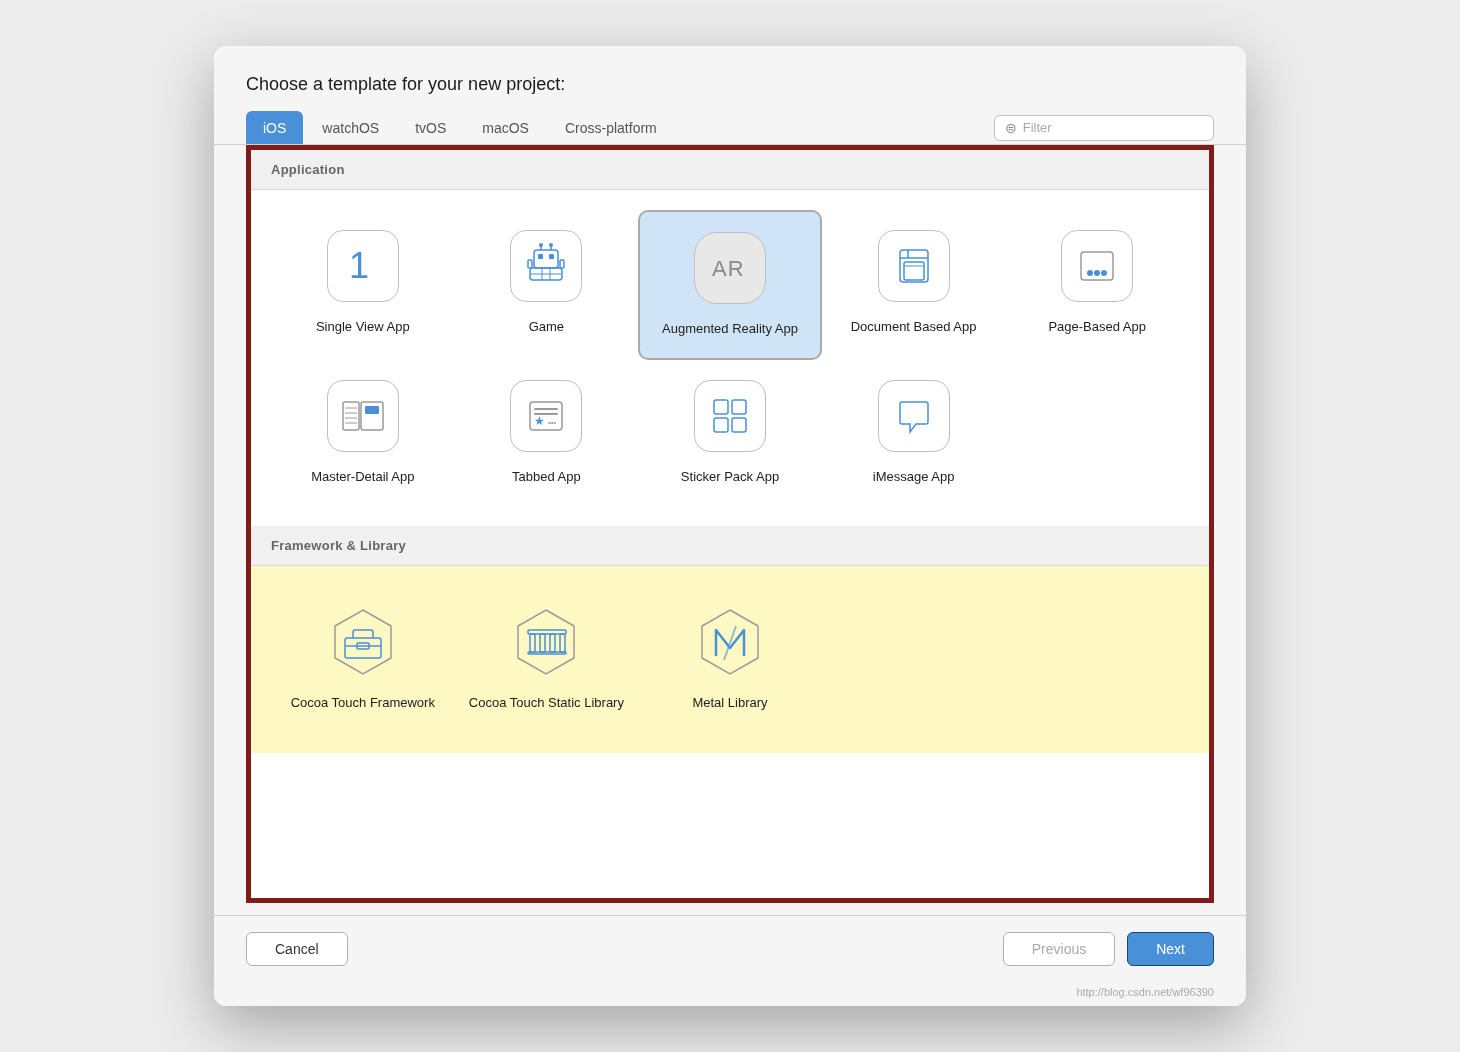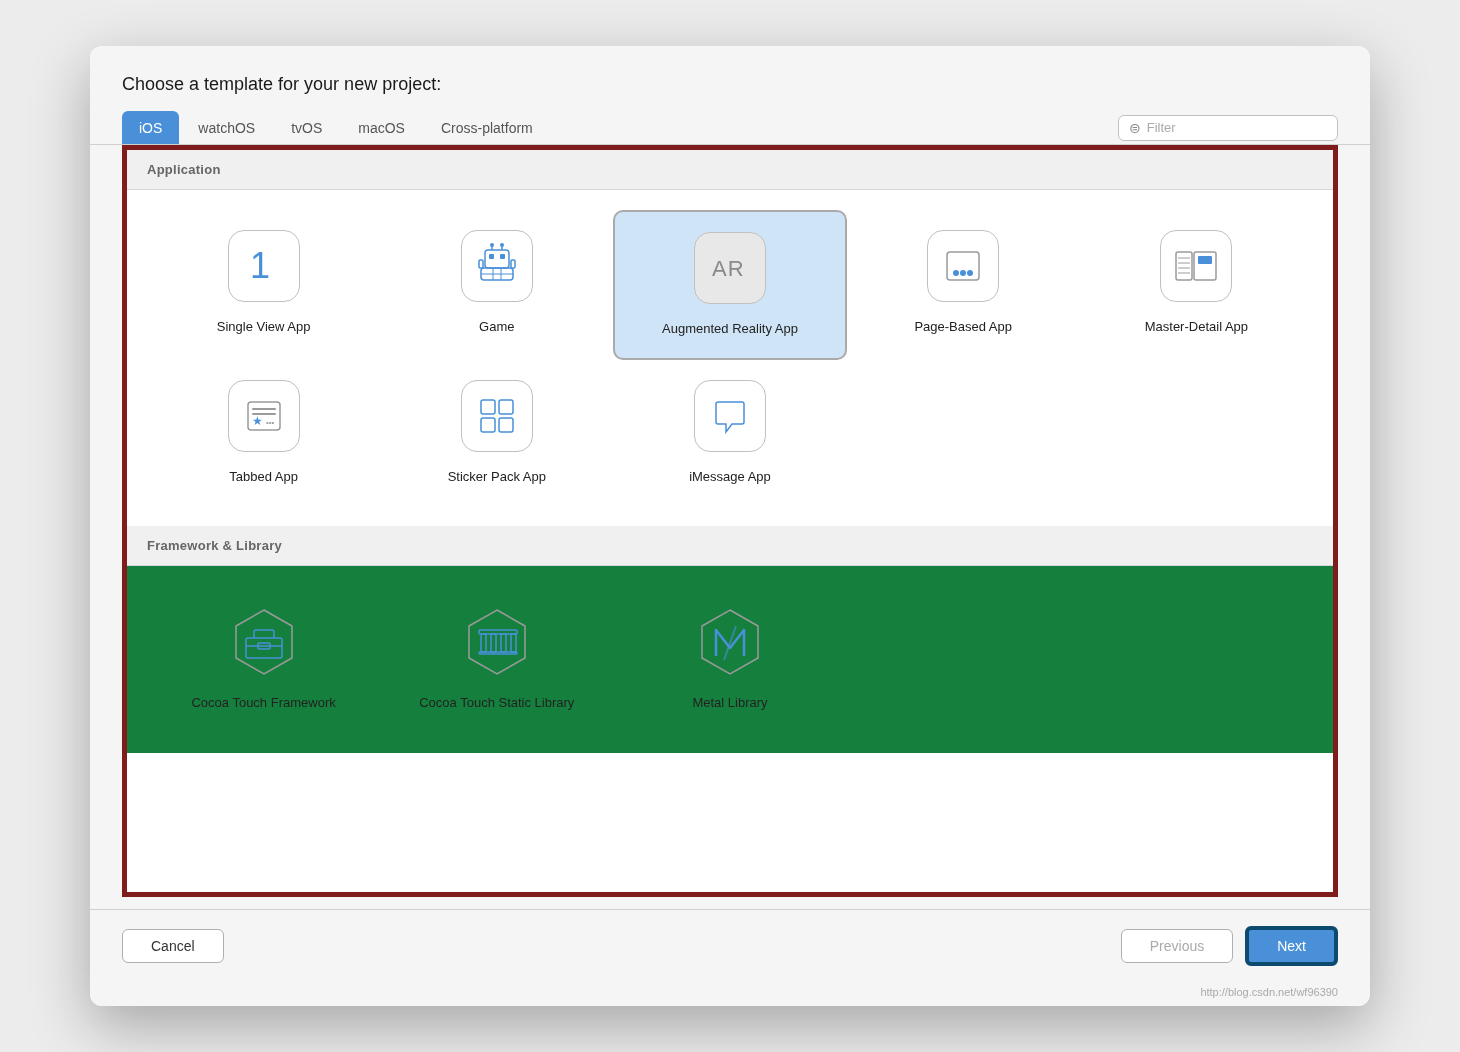--- a/index.html
+++ b/index.html
@@ -8,21 +8,21 @@
       background: #ececec;
       width: 1460px;
       height: 1052px;
       display: flex;
       align-items: center;
       justify-content: center;
     }
     .dialog {
       background: #f5f5f5;
       border-radius: 12px;
-      width: 1280px;
+      width: 1032px;
       height: 960px;
       display: flex;
       flex-direction: column;
       box-shadow: 0 20px 60px rgba(0,0,0,0.3);
       overflow: hidden;
     }
     .dialog-header {
       padding: 28px 32px 16px 32px;
       background: #f5f5f5;
     }
@@ -129,39 +129,40 @@
       height: 72px;
       border: 1.5px solid #c0c0c0;
       border-radius: 16px;
       display: flex;
       align-items: center;
       justify-content: center;
       background: #fff;
     }
     .icon-rounded.selected-bg {
       background: #e8e8e8;
+      border-radius: 23px;
     }
     .icon-hex {
       width: 72px;
       height: 72px;
       display: flex;
       align-items: center;
       justify-content: center;
     }
     .template-label {
       font-size: 13px;
       color: #222;
       line-height: 1.4;
     }
     .framework-grid {
       display: grid;
       grid-template-columns: repeat(5, 1fr);
       gap: 0;
       padding: 20px;
-      background: #15803d;
+      background: #fef9c3;
     }
     .dialog-footer {
       display: flex;
       align-items: center;
       justify-content: space-between;
       padding: 16px 32px;
       background: #f5f5f5;
       border-top: 1px solid #d0d0d0;
       margin-top: 12px;
     }
@@ -178,21 +179,21 @@
       color: #333;
     }
     .btn-prev {
       background: #fff;
       border: 1px solid #b0b0b0;
       color: #aaa;
       cursor: not-allowed;
     }
     .btn-next {
       background: #4a90d9;
-      border: 4px solid #0c4a6e;
+      border: 1px solid #0c4a6e;
       color: #fff;
     }
     .footer-right {
       display: flex;
       gap: 12px;
       align-items: center;
     }
     .watermark {
       font-size: 11px;
       color: #aaa;
@@ -270,20 +271,36 @@
         <div class="icon-wrapper">
           <div class="icon-rounded selected-bg">
             <svg width="44" height="44" viewBox="0 0 44 44">
               <text x="4" y="30" font-size="22" fill="#8a8a8a" font-family="-apple-system,sans-serif" font-weight="300" letter-spacing="1">AR</text>
             </svg>
           </div>
         </div>
         <span class="template-label">Augmented Reality App</span>
       </div>
 
+      <div class="template-item">
+        <div class="icon-wrapper">
+          <div class="icon-rounded">
+            <svg width="44" height="44" viewBox="0 0 44 44">
+              <rect x="8" y="6" width="28" height="32" rx="3" fill="none" stroke="#4a90d9" stroke-width="1.5"></rect>
+              <path d="M8 14 L36 14" stroke="#4a90d9" stroke-width="1.5"></path>
+              <path d="M16 6 L16 14" stroke="#4a90d9" stroke-width="1.5"></path>
+              <path d="M22 6 L22 38" stroke="none"></path>
+
+              <path d="M12 20 Q12 18 14 18 L30 18 Q32 18 32 20 L32 34 Q32 36 30 36 L14 36 Q12 36 12 34 Z" fill="none" stroke="#4a90d9" stroke-width="1.5"></path>
+              <path d="M12 22 L32 22" stroke="#4a90d9" stroke-width="1"></path>
+            </svg>
+          </div>
+        </div>
+        <span class="template-label">Document Based App</span>
+      </div>
 
       <div class="template-item">
         <div class="icon-wrapper">
           <div class="icon-rounded">
             <svg width="44" height="44" viewBox="0 0 44 44">
               <rect x="6" y="8" width="32" height="28" rx="3" fill="none" stroke="#9a9a9a" stroke-width="1.5"></rect>
               <circle cx="15" cy="29" r="3" fill="#4a90d9"></circle>
               <circle cx="22" cy="29" r="3" fill="#4a90d9"></circle>
               <circle cx="29" cy="29" r="3" fill="#4a90d9"></circle>
             </svg>

